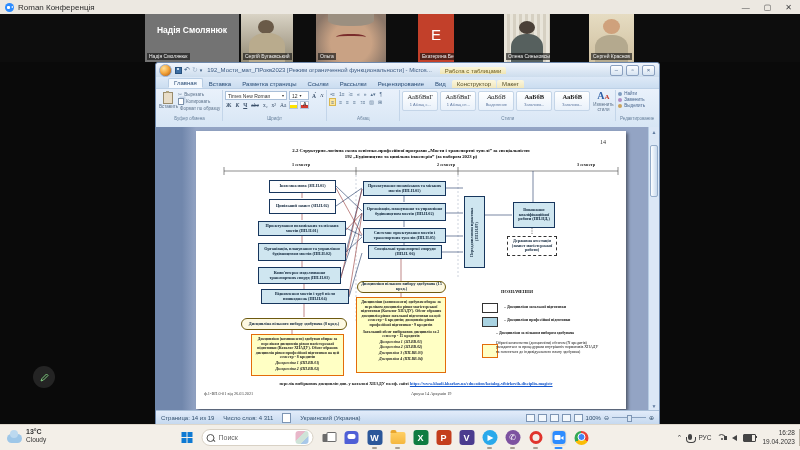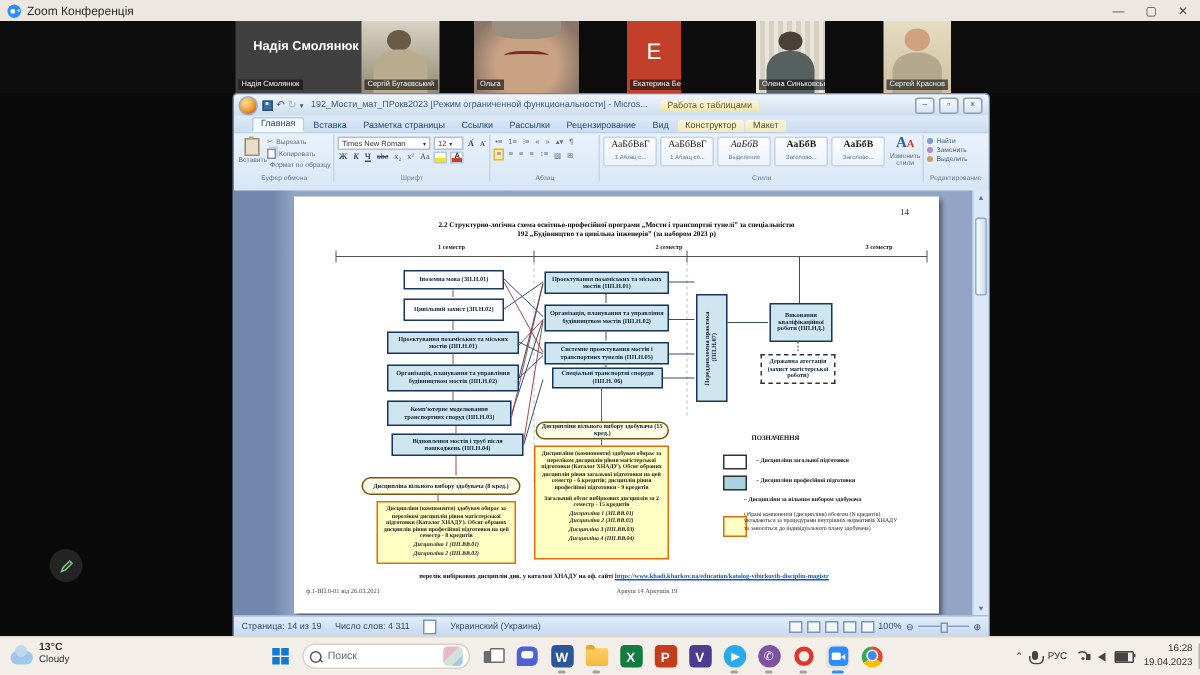--- a/index.html
+++ b/index.html
@@ -144,30 +144,30 @@
   .batt{width:11px;height:6px;border:1px solid #444;border-radius:1px;position:relative;background:linear-gradient(90deg,#444 0 70%,transparent 70%);}
   .batt::after{content:"";position:absolute;right:-2px;top:1px;width:1px;height:2px;background:#444;}
   .clock{text-align:right;line-height:1.25;font-size:6.5px;}
   .showdesk{position:absolute;right:0;top:4px;bottom:4px;width:1px;background:#b9b2a6;}
 </style>
 </head>
 <body>
 
 <div class="ztitle">
   <span class="zlogo"></span>
-  <span class="ztitle-text">Zoom Конференція</span>
+  <span class="ztitle-text">Roman Конференція</span>
   <div class="zwin">
     <span>—</span>
     <span>▢</span>
     <span>✕</span>
   </div>
 </div>
 
 <div class="strip">
-  <div class="tile" style="left:157px;width:94px;background:#404040;">
+  <div class="tile" style="left:145px;width:94px;background:#737373;">
     <div class="overlay-name">Надія Смолянюк</div>
     <span class="nlabel">Надія Смолянюк</span>
   </div>
   <div class="tile" style="left:241px;width:52px;background:linear-gradient(#d9d3c5,#938a74);">
     <div class="head" style="left:17px;top:6px;width:16px;height:14px;background:#6a5a48;"></div>
     <div class="shoulders" style="left:8px;top:19px;width:36px;height:29px;background:#b9ab8d;"></div>
     <span class="nlabel">Сергій Бугаєвський</span>
   </div>
   <div class="tile" style="left:316px;width:70px;background:radial-gradient(circle at 50% 60%,#c9a284 0 45%,#8a7668 85%);">
     <div style="position:absolute;left:12px;top:0;width:46px;height:12px;background:#9b8f80;border-radius:0 0 45% 45%;"></div>

